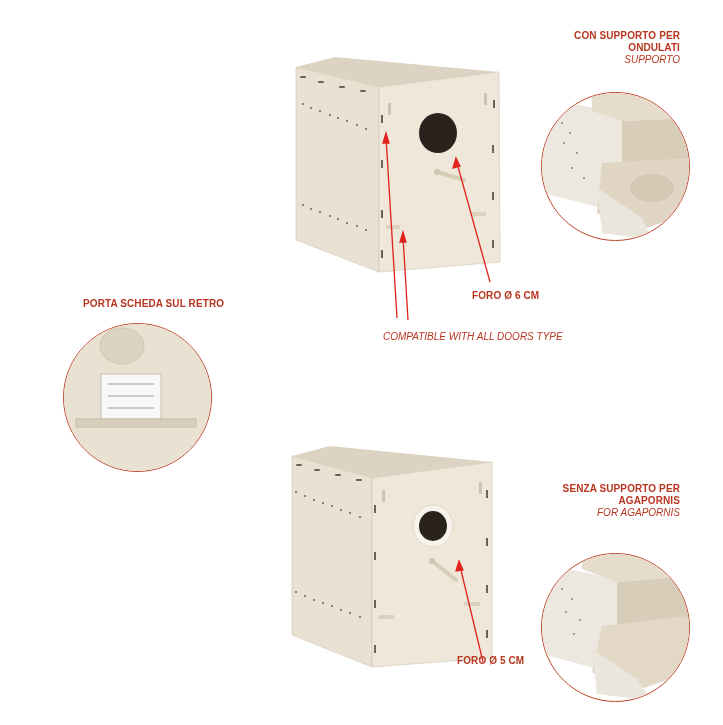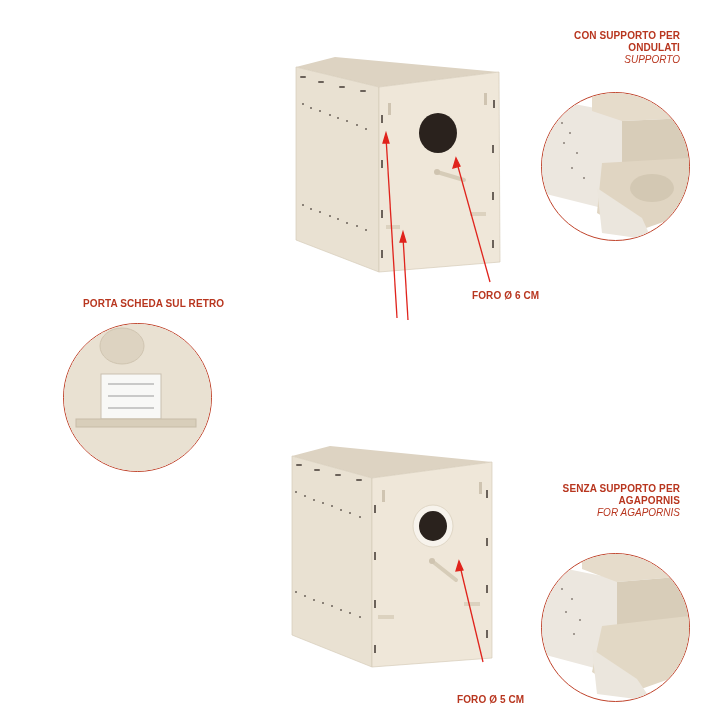--- a/index.html
+++ b/index.html
@@ -183,23 +183,24 @@
 
 <div class="lbl" style="left:55px; top:298px; width:170px; text-align:left;padding-left:28px;">
   <span class="b">PORTA SCHEDA SUL RETRO</span>
 </div>
 
 <div class="lbl" style="left:472px; top:290px; width:90px; text-align:left;">
   <span class="b">FORO Ø 6 CM</span>
 </div>
 
 <div class="lbl" style="left:383px; top:331px; width:230px; text-align:left;">
+  <span class="i">COMPATIBLE WITH ALL DOORS TYPE</span>
 </div>
 
 <div class="lbl" style="left:556px; top:483px; width:124px;">
   <span class="b">SENZA SUPPORTO PER</span>
   <span class="b">AGAPORNIS</span>
   <span class="i">FOR AGAPORNIS</span>
 </div>
 
-<div class="lbl" style="left:457px; top:694px; width:90px; text-align:left;">
+<div class="lbl" style="left:457px; top:655px; width:90px; text-align:left;">
   <span class="b">FORO Ø 5 CM</span>
 </div>
 
 </body></html>

